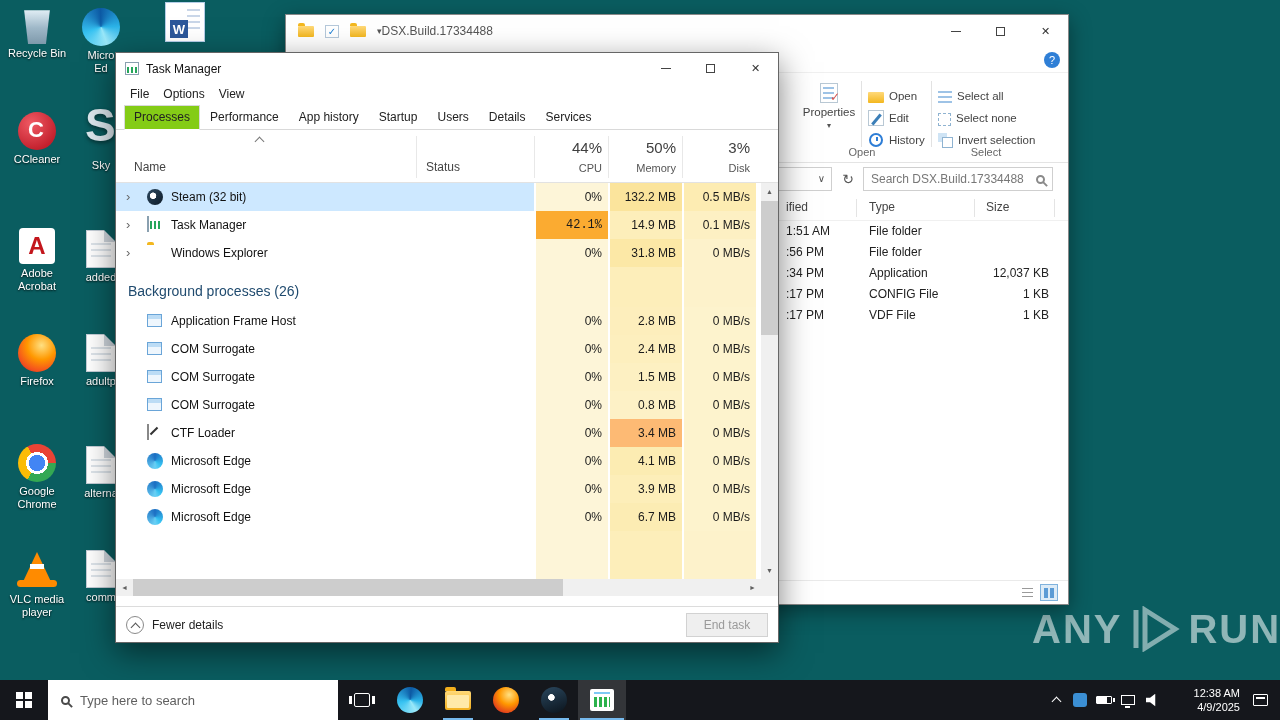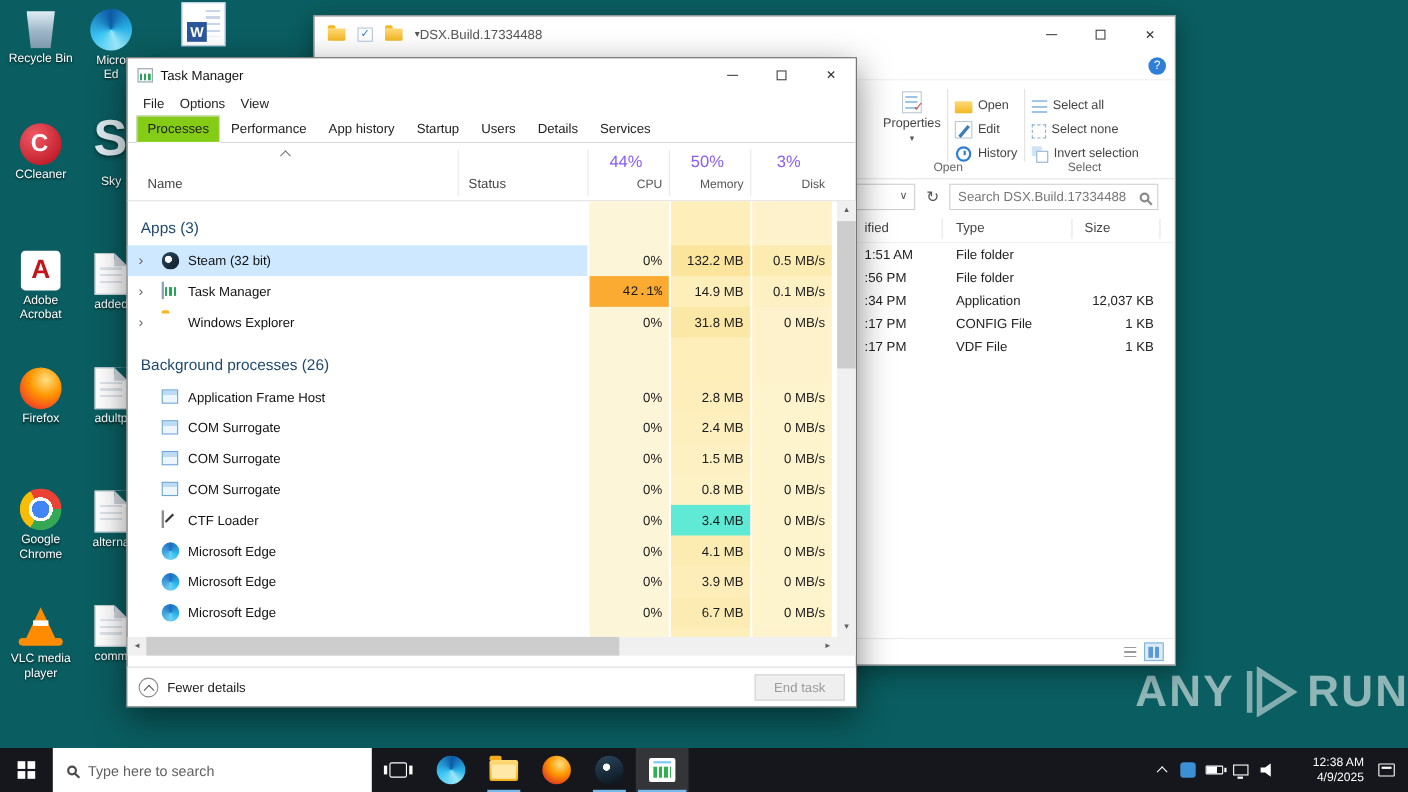--- a/index.html
+++ b/index.html
@@ -135,21 +135,21 @@
   .tm-menubar{height:20px;display:flex;align-items:center;padding-left:7px}
   .tm-menu-item{padding:0 7px;color:#222}
   .tm-tabs{height:26px;border-bottom:1px solid #d9d9d9;padding-left:8px;display:flex;align-items:flex-end}
   .tm-tab{padding:4px 9px 5px;color:#222;border:1px solid transparent;margin-bottom:-1px}
   .tm-tab.active{background:#84cc16;border-color:#d9d9d9 #d9d9d9 #fff}
   .tm-header{position:absolute;left:0;top:77px;width:662px;height:53px;border-bottom:1px solid #e2e2e2}
   .tm-colsep{position:absolute;top:6px;bottom:4px;width:1px;background:#e8e8e8}
   .tm-h-name{position:absolute;left:18px;bottom:8px;color:#444}
   .tm-sort{position:absolute;left:140px;top:8px;width:7px;height:7px;border-left:1.5px solid #777;border-top:1.5px solid #777;transform:rotate(45deg)}
   .tm-h-status{position:absolute;left:310px;bottom:8px;color:#444}
-  .tm-pct{position:absolute;top:9px;font-size:15px;color:#8b5cf6;text-align:center;width:66px}
+  .tm-pct{position:absolute;top:9px;font-size:15px;color:#404040;text-align:right;width:66px}
   .tm-unit{position:absolute;top:32px;font-size:11px;color:#555;text-align:right;width:66px}
   .p-cpu,.u-cpu{left:420px}.p-mem,.u-mem{left:494px}.p-disk,.u-disk{left:568px}
   .tm-body{position:absolute;left:0;top:130px;width:645px;height:396px;overflow:hidden}
   .heat-band{position:absolute;top:0;bottom:0;width:72px}
   .band-cpu{left:420px;background:#fdf5d8}
   .band-mem{left:494px;background:#fdeeba}
   .band-disk{left:568px;background:#fdf2cb}
   .tm-grouprow{position:relative;height:40px}
   .glabel{position:absolute;left:12px;bottom:8px;font-size:14px;color:#1f4a6e}
   .tm-row{position:relative;height:28px}
@@ -453,26 +453,20 @@
     <span class="tm-unit u-disk">Disk</span>
     <span class="tm-colsep" style="left:300px"></span>
     <span class="tm-colsep" style="left:418px"></span>
     <span class="tm-colsep" style="left:492px"></span>
     <span class="tm-colsep" style="left:566px"></span>
   </div>
   <div class="tm-body">
     <div class="heat-band band-cpu"></div>
     <div class="heat-band band-mem"></div>
     <div class="heat-band band-disk"></div>
-  <div class="tm-grouprow">
-    <span class="glabel">Apps (3)</span>
-    <span class="hcell hc-cpu" style="background: rgb(253, 245, 216);"></span>
-    <span class="hcell hc-mem" style="background: rgb(253, 238, 186);"></span>
-    <span class="hcell hc-disk" style="background: rgb(253, 242, 203);"></span>
-  </div>
       <div class="tm-row selected">
     <span class="chev">›</span>
     <span class="picon pi-steam"></span>
     <span class="pname">Steam (32 bit)</span>
     <span class="hcell hc-cpu" style="background: rgb(253, 245, 216);">0%</span>
     <span class="hcell hc-mem" style="background: rgb(251, 228, 156);">132.2 MB</span>
     <span class="hcell hc-disk" style="background: rgb(253, 236, 178);">0.5 MB/s</span>
   </div>
       <div class="tm-row">
     <span class="chev">›</span>
@@ -526,21 +520,21 @@
     <span class="pname">COM Surrogate</span>
     <span class="hcell hc-cpu" style="background: rgb(253, 245, 216);">0%</span>
     <span class="hcell hc-mem" style="background: rgb(253, 241, 198);">0.8 MB</span>
     <span class="hcell hc-disk" style="background: rgb(253, 243, 205);">0 MB/s</span>
   </div>
       <div class="tm-row">
     <span class="chev"></span>
     <span class="picon pi-ctf"></span>
     <span class="pname">CTF Loader</span>
     <span class="hcell hc-cpu" style="background: rgb(253, 245, 216);">0%</span>
-    <span class="hcell hc-mem" style="background: #5eead4;">3.4 MB</span>
+    <span class="hcell hc-mem" style="background: #fdba74;">3.4 MB</span>
     <span class="hcell hc-disk" style="background: rgb(253, 243, 205);">0 MB/s</span>
   </div>
       <div class="tm-row">
     <span class="chev"></span>
     <span class="picon pi-edge"></span>
     <span class="pname">Microsoft Edge</span>
     <span class="hcell hc-cpu" style="background: rgb(253, 245, 216);">0%</span>
     <span class="hcell hc-mem" style="background: rgb(252, 236, 178);">4.1 MB</span>
     <span class="hcell hc-disk" style="background: rgb(253, 243, 205);">0 MB/s</span>
   </div>

